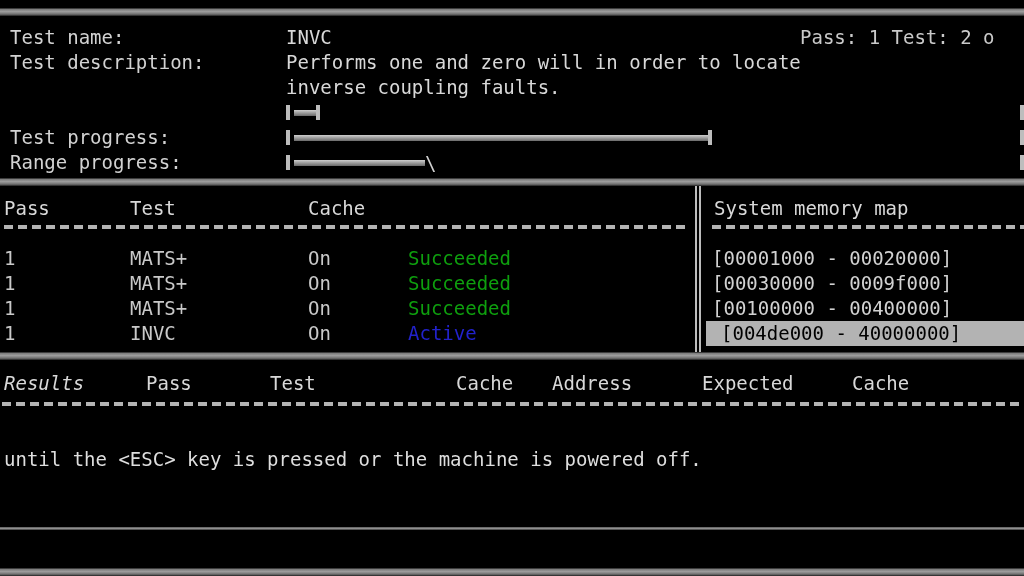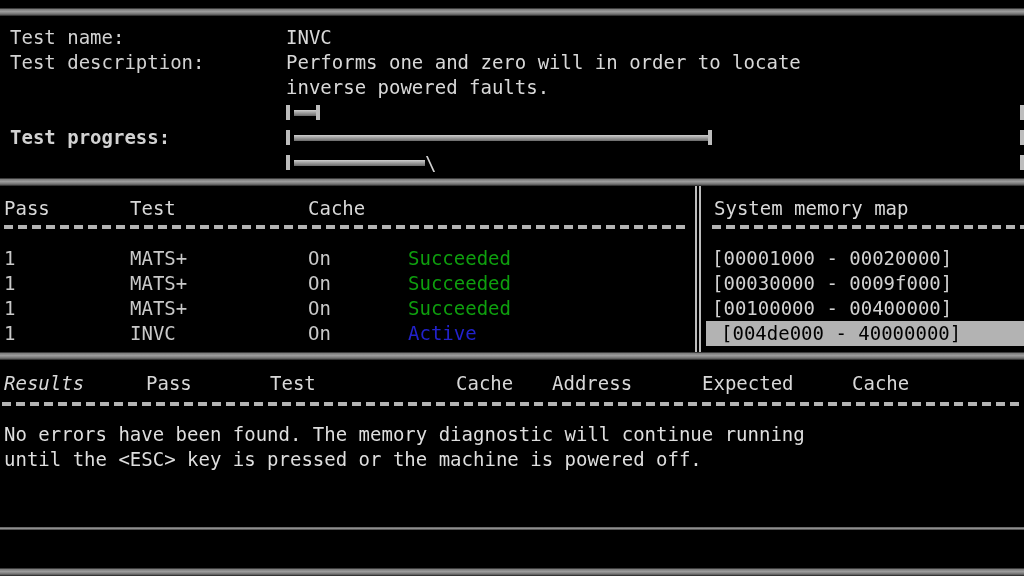--- a/index.html
+++ b/index.html
@@ -167,25 +167,27 @@
 </style>
 </head>
 <body>
 
 <div id="screen">
 
   <div class="bar" id="topbar"></div>
 
   <div class="abs mono hdr-label" style="top:25px;">Test name:</div>
   <div class="abs mono hdr-label" style="top:50px;">Test description:</div>
-  <div class="abs mono hdr-label" style="top:125px;font-weight:bold;">Test progress:</div>
+  <div class="abs mono hdr-label" style="top:125px;">Test progress:</div>
+  <div class="abs mono hdr-label" style="top:150px;">Range progress:</div>
 
   <div class="abs mono hdr-value" style="top:25px;">INVC</div>
   <div class="abs mono hdr-value" style="top:50px;">Performs one and zero will in order to locate</div>
-  <div class="abs mono hdr-value" style="top:75px;">inverse powered faults.</div>
+  <div class="abs mono hdr-value" style="top:75px;">inverse coupling faults.</div>
+  <div class="abs mono" style="top:25px; left:800px;">Pass: 1 Test: 2 o</div>
 
   <div class="pb-wrap" id="pb-pass" style="top:100px; width:738px;">
     <div class="pb-cap left"></div>
     <div class="pb-cap" id="pb-pass-capr" style="left: 30px;"></div>
     <div class="pb-fill" id="pb-pass-fill" style="width: 22px;"></div>
     <div class="pb-cap" style="left:734px;"></div>
   </div>
 
   <div class="pb-wrap" id="pb-test" style="top:125px; width:738px;">
     <div class="pb-cap left"></div>
@@ -242,20 +244,19 @@
 
   <div class="abs mono res-head" style="top:371px; left:4px;font-style:italic;">Results</div>
   <div class="abs mono res-head" style="top:371px; left:146px;">Pass</div>
   <div class="abs mono res-head" style="top:371px; left:270px;">Test</div>
   <div class="abs mono res-head" style="top:371px; left:456px;">Cache</div>
   <div class="abs mono res-head" style="top:371px; left:552px;">Address</div>
   <div class="abs mono res-head" style="top:371px; left:702px;">Expected</div>
   <div class="abs mono res-head" style="top:371px; left:852px;">Cache</div>
   <div class="dashline" style="top:402px; left:2px; width:1020px;"></div>
 
-  <div class="abs mono msg" style="top:422px; left:4px;">No errors have been found. The memory diagnostic will continue running</div>
   <div class="abs mono msg" style="top:447px; left:4px;">until the &lt;ESC&gt; key is pressed or the machine is powered off.</div>
 
   <div class="thinline" id="botline"></div>
   <div class="bar" id="botbar"></div>
 
 
 </div>
 
 </body></html>

